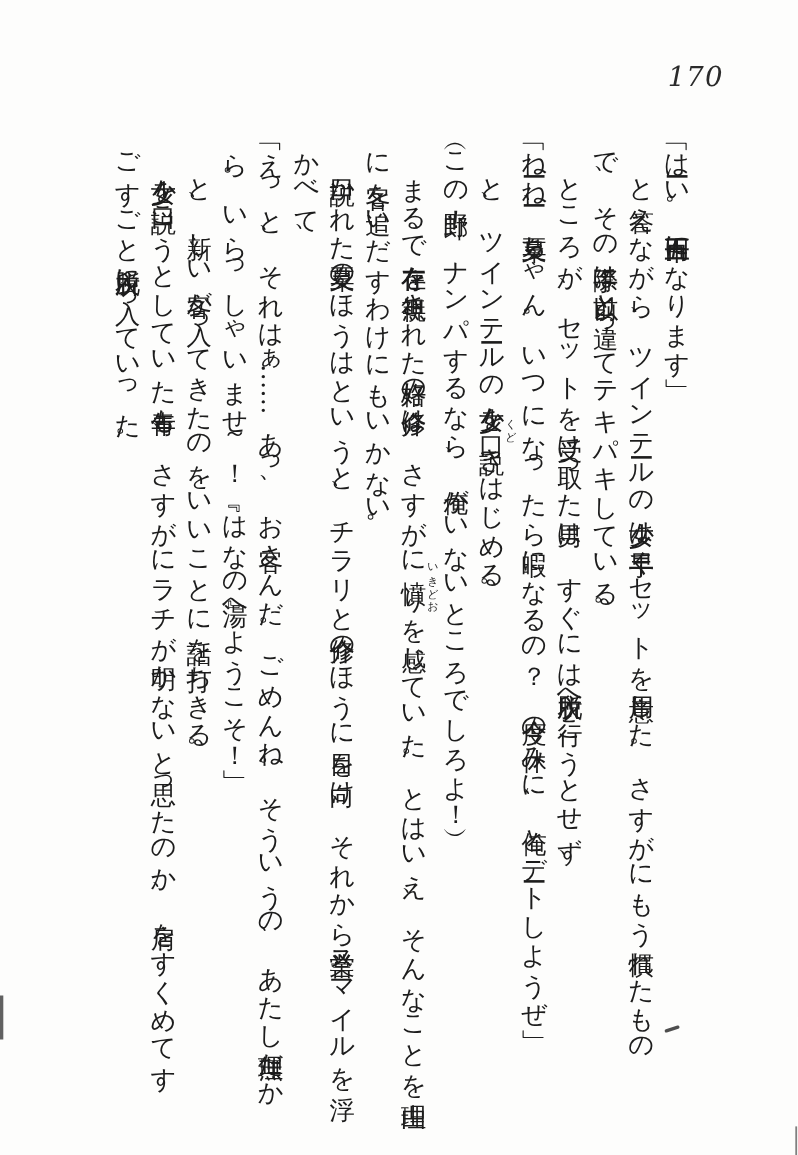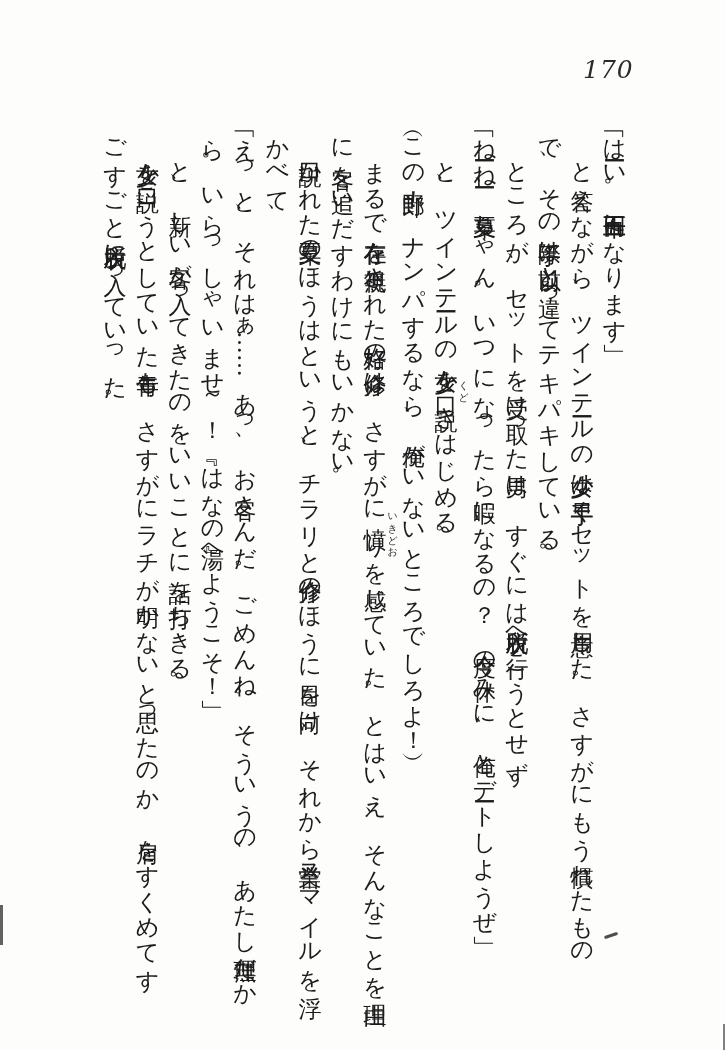--- a/index.html
+++ b/index.html
@@ -11,21 +11,21 @@
     position: relative;
     width: 725px;
     height: 1050px;
     background: #fdfdfc;
     overflow: hidden;
     font-family: "DejaVu Serif", serif;
   }
   .page-number {
     position: absolute;
     top: 55px;
-    left: 583px;
+    left: 607px;
     font-size: 25px;
     font-style: italic;
     color: #2b2b2b;
     letter-spacing: 1px;
     text-align: center;
   }
   .text-block {
     position: absolute;
     top: 123px;
     right: 94px;

